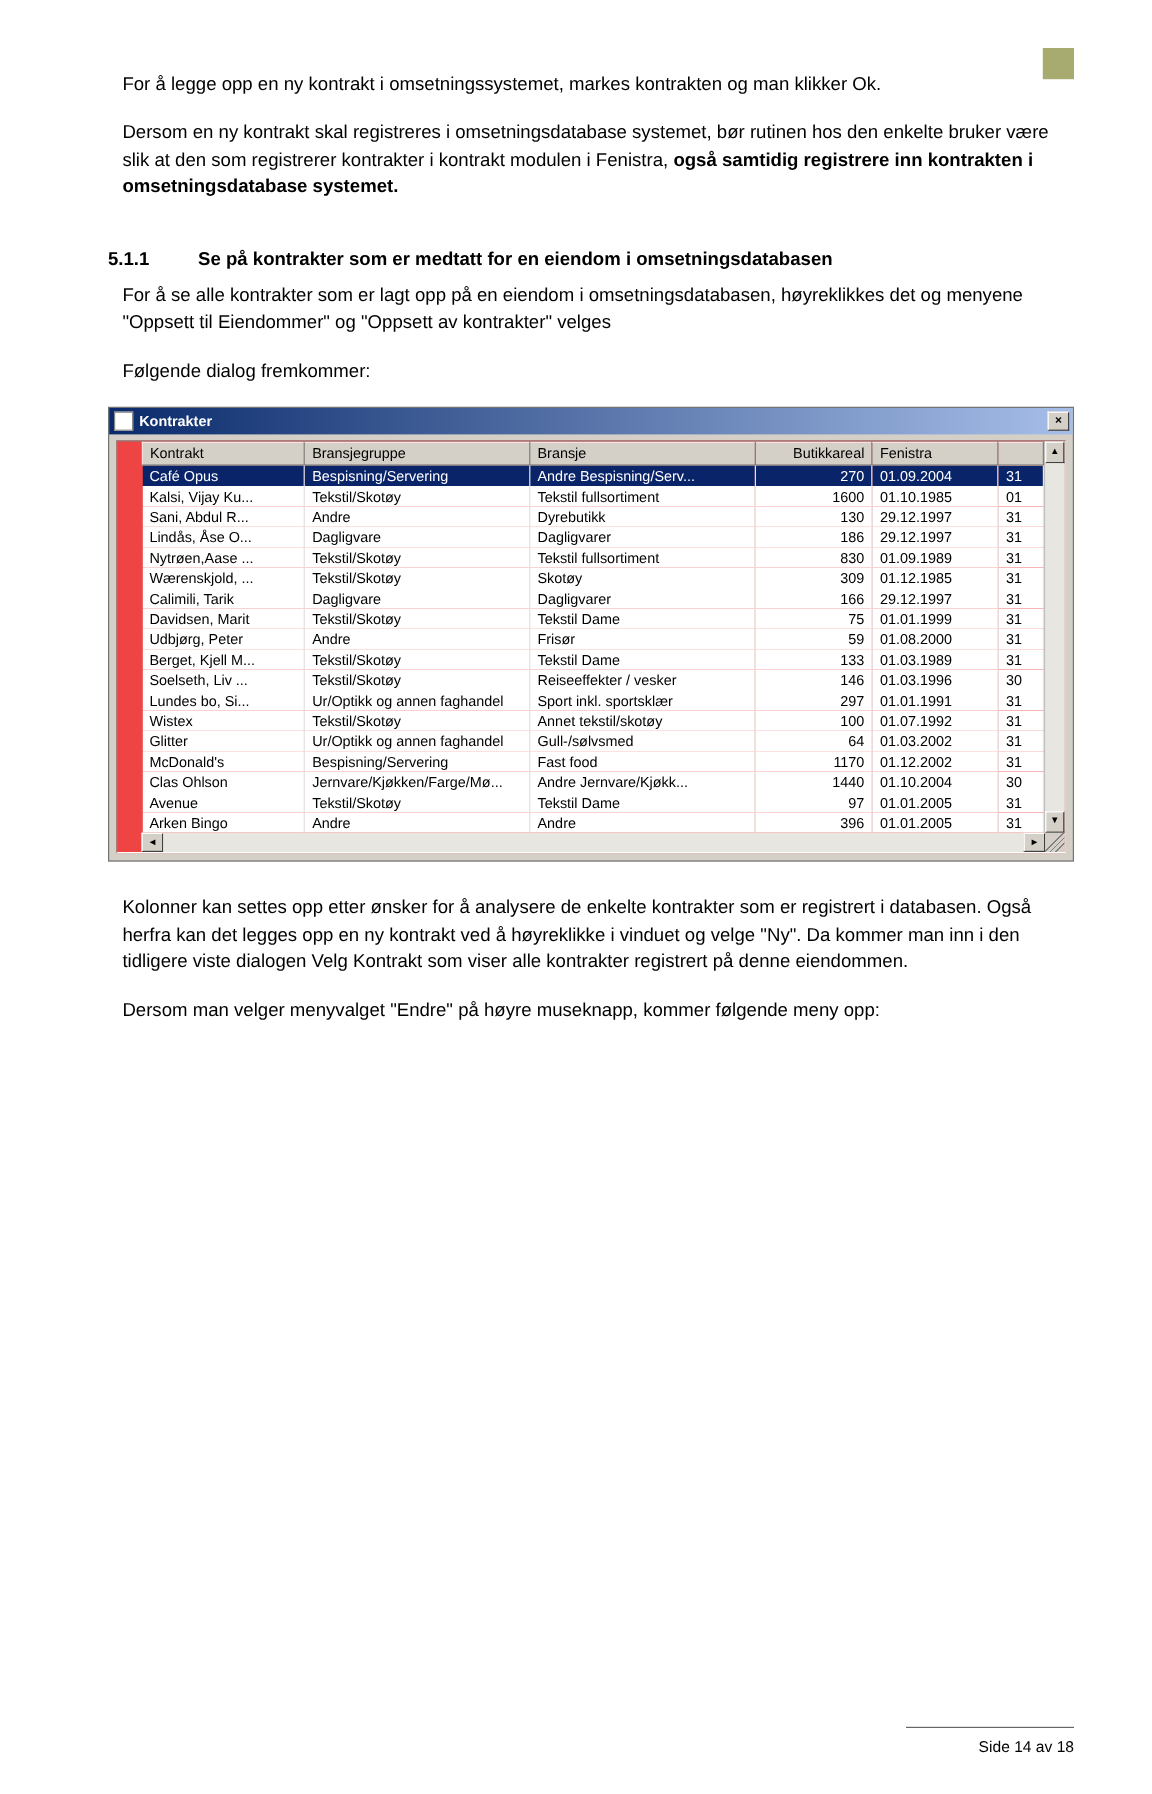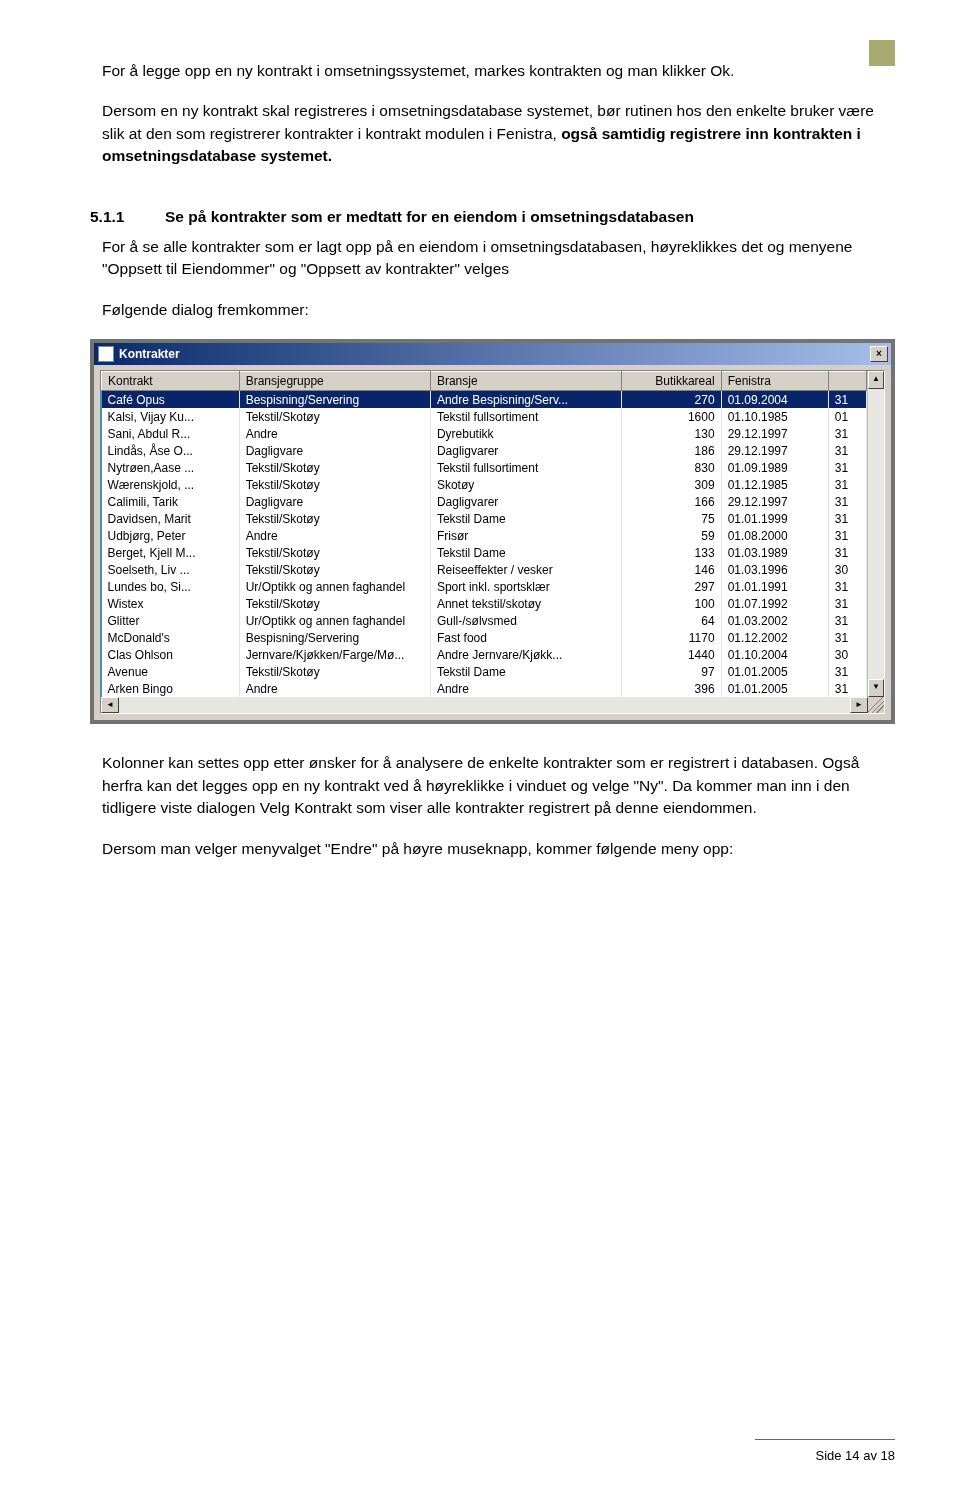--- a/index.html
+++ b/index.html
@@ -23,21 +23,21 @@
   .sec-row{display:flex; margin:40px 0 10px 0;}
   .sec-num{font-size:15.5px; font-weight:bold; width:75px;}
   .sec-title{font-size:15.5px; font-weight:bold;}
   b{font-weight:bold;}
 
   
   .dialog-wrap{margin:14px 0 28px 0;}
   .dialog{
     width:100%;
     background:#d4d0c8;
-    border:4px solid #737373;
+    border:1px solid #737373;
     box-sizing:border-box;
     font-family:"Tahoma","Microsoft Sans Serif",Arial,sans-serif;
     font-size:12px;
   }
   .titlebar{
     display:flex; align-items:center;
     background:linear-gradient(to right,#0a2a6b,#a6bee8);
     color:#fff; height:22px;
     padding:0 3px 0 4px;
   }
@@ -47,24 +47,25 @@
   }
   .titlebar .ttxt{font-weight:bold; font-size:12px; flex:1;}
   .titlebar .xbtn{
     width:16px;height:14px;background:#d4d0c8;
     border-top:1px solid #fff;border-left:1px solid #fff;
     border-right:1px solid #404040;border-bottom:1px solid #404040;
     font-size:10px;font-weight:bold;color:#000;text-align:center;line-height:13px;cursor:default;
   }
   .d-body{padding:5px 6px 6px 6px;}
   .tbl-wrap{
-    background:#0ea5e9;
+    background:#ef4444;
     border-top:1px solid #808080;border-left:1px solid #808080;
     border-right:1px solid #fff;border-bottom:1px solid #fff;
     position:relative;
+    padding-left:20px;
   }
   .tbl-inner{display:flex;}
   .tbl-main{flex:1; overflow:hidden;}
   table{border-collapse:collapse; width:100%; font-size:12px;}
   thead td{
     background:#d4d0c8;
     border-top:1px solid #fff;border-left:1px solid #fff;
     border-right:1px solid #808080;border-bottom:1px solid #808080;
     padding:2px 6px; white-space:nowrap;
   }

